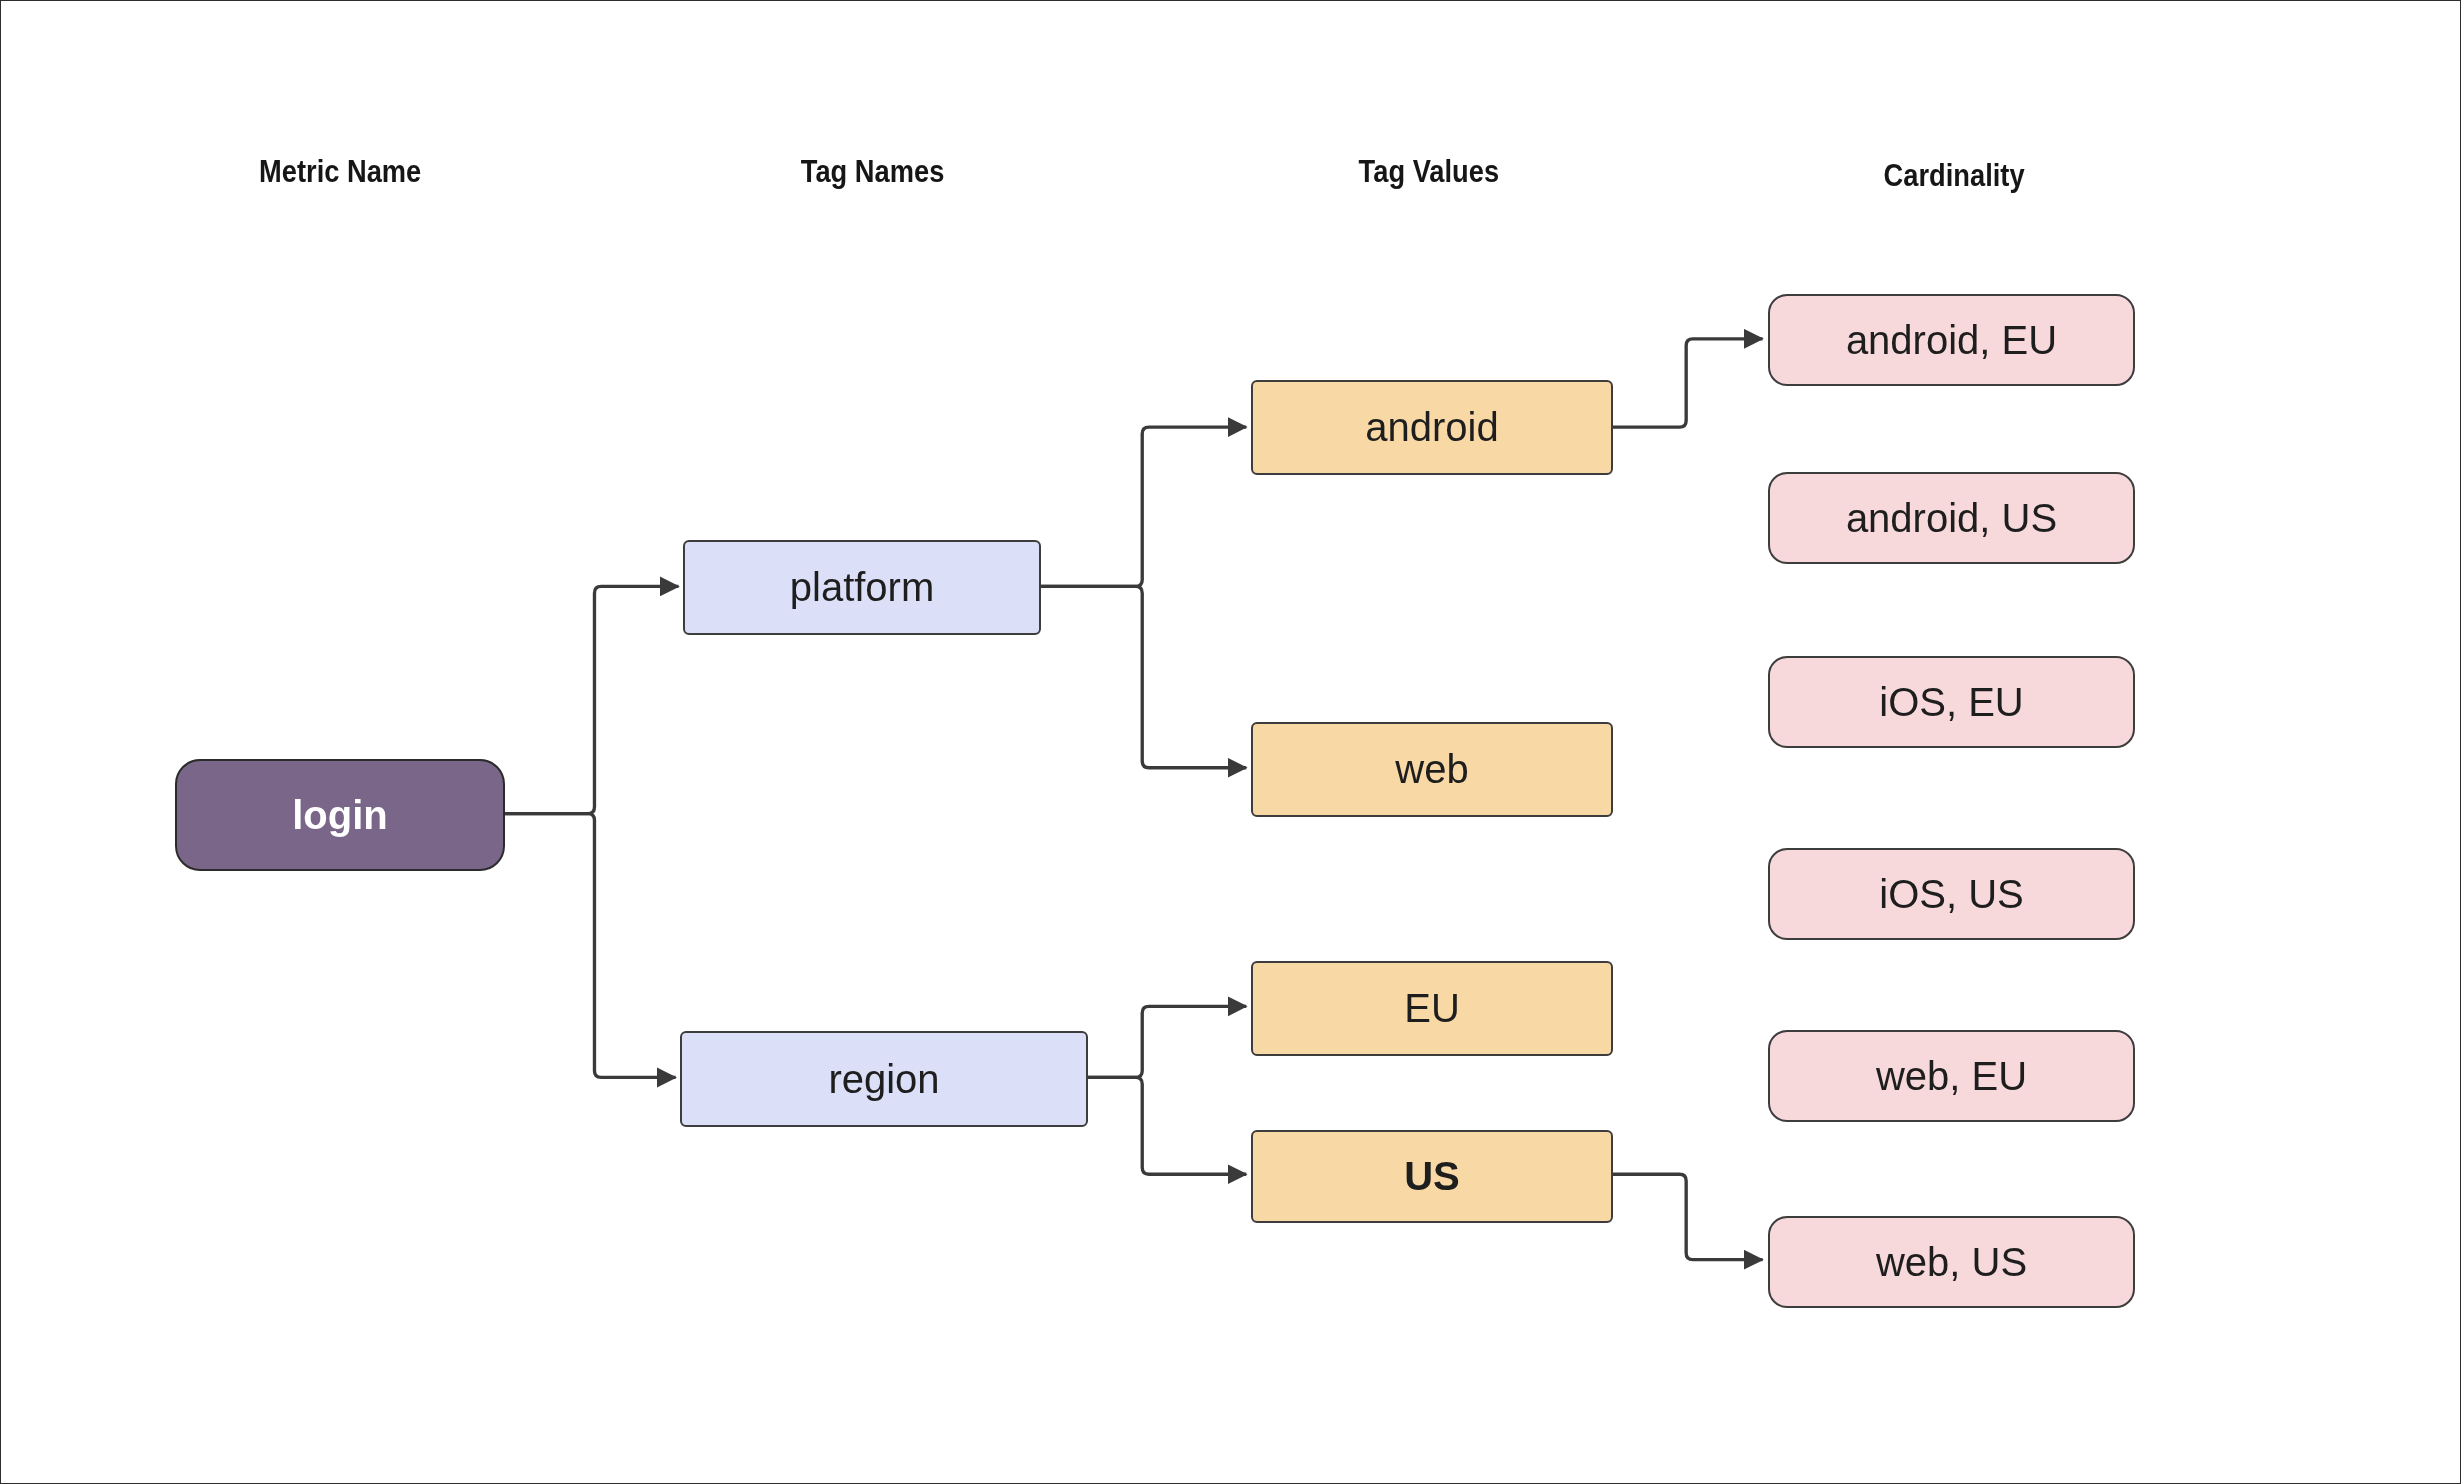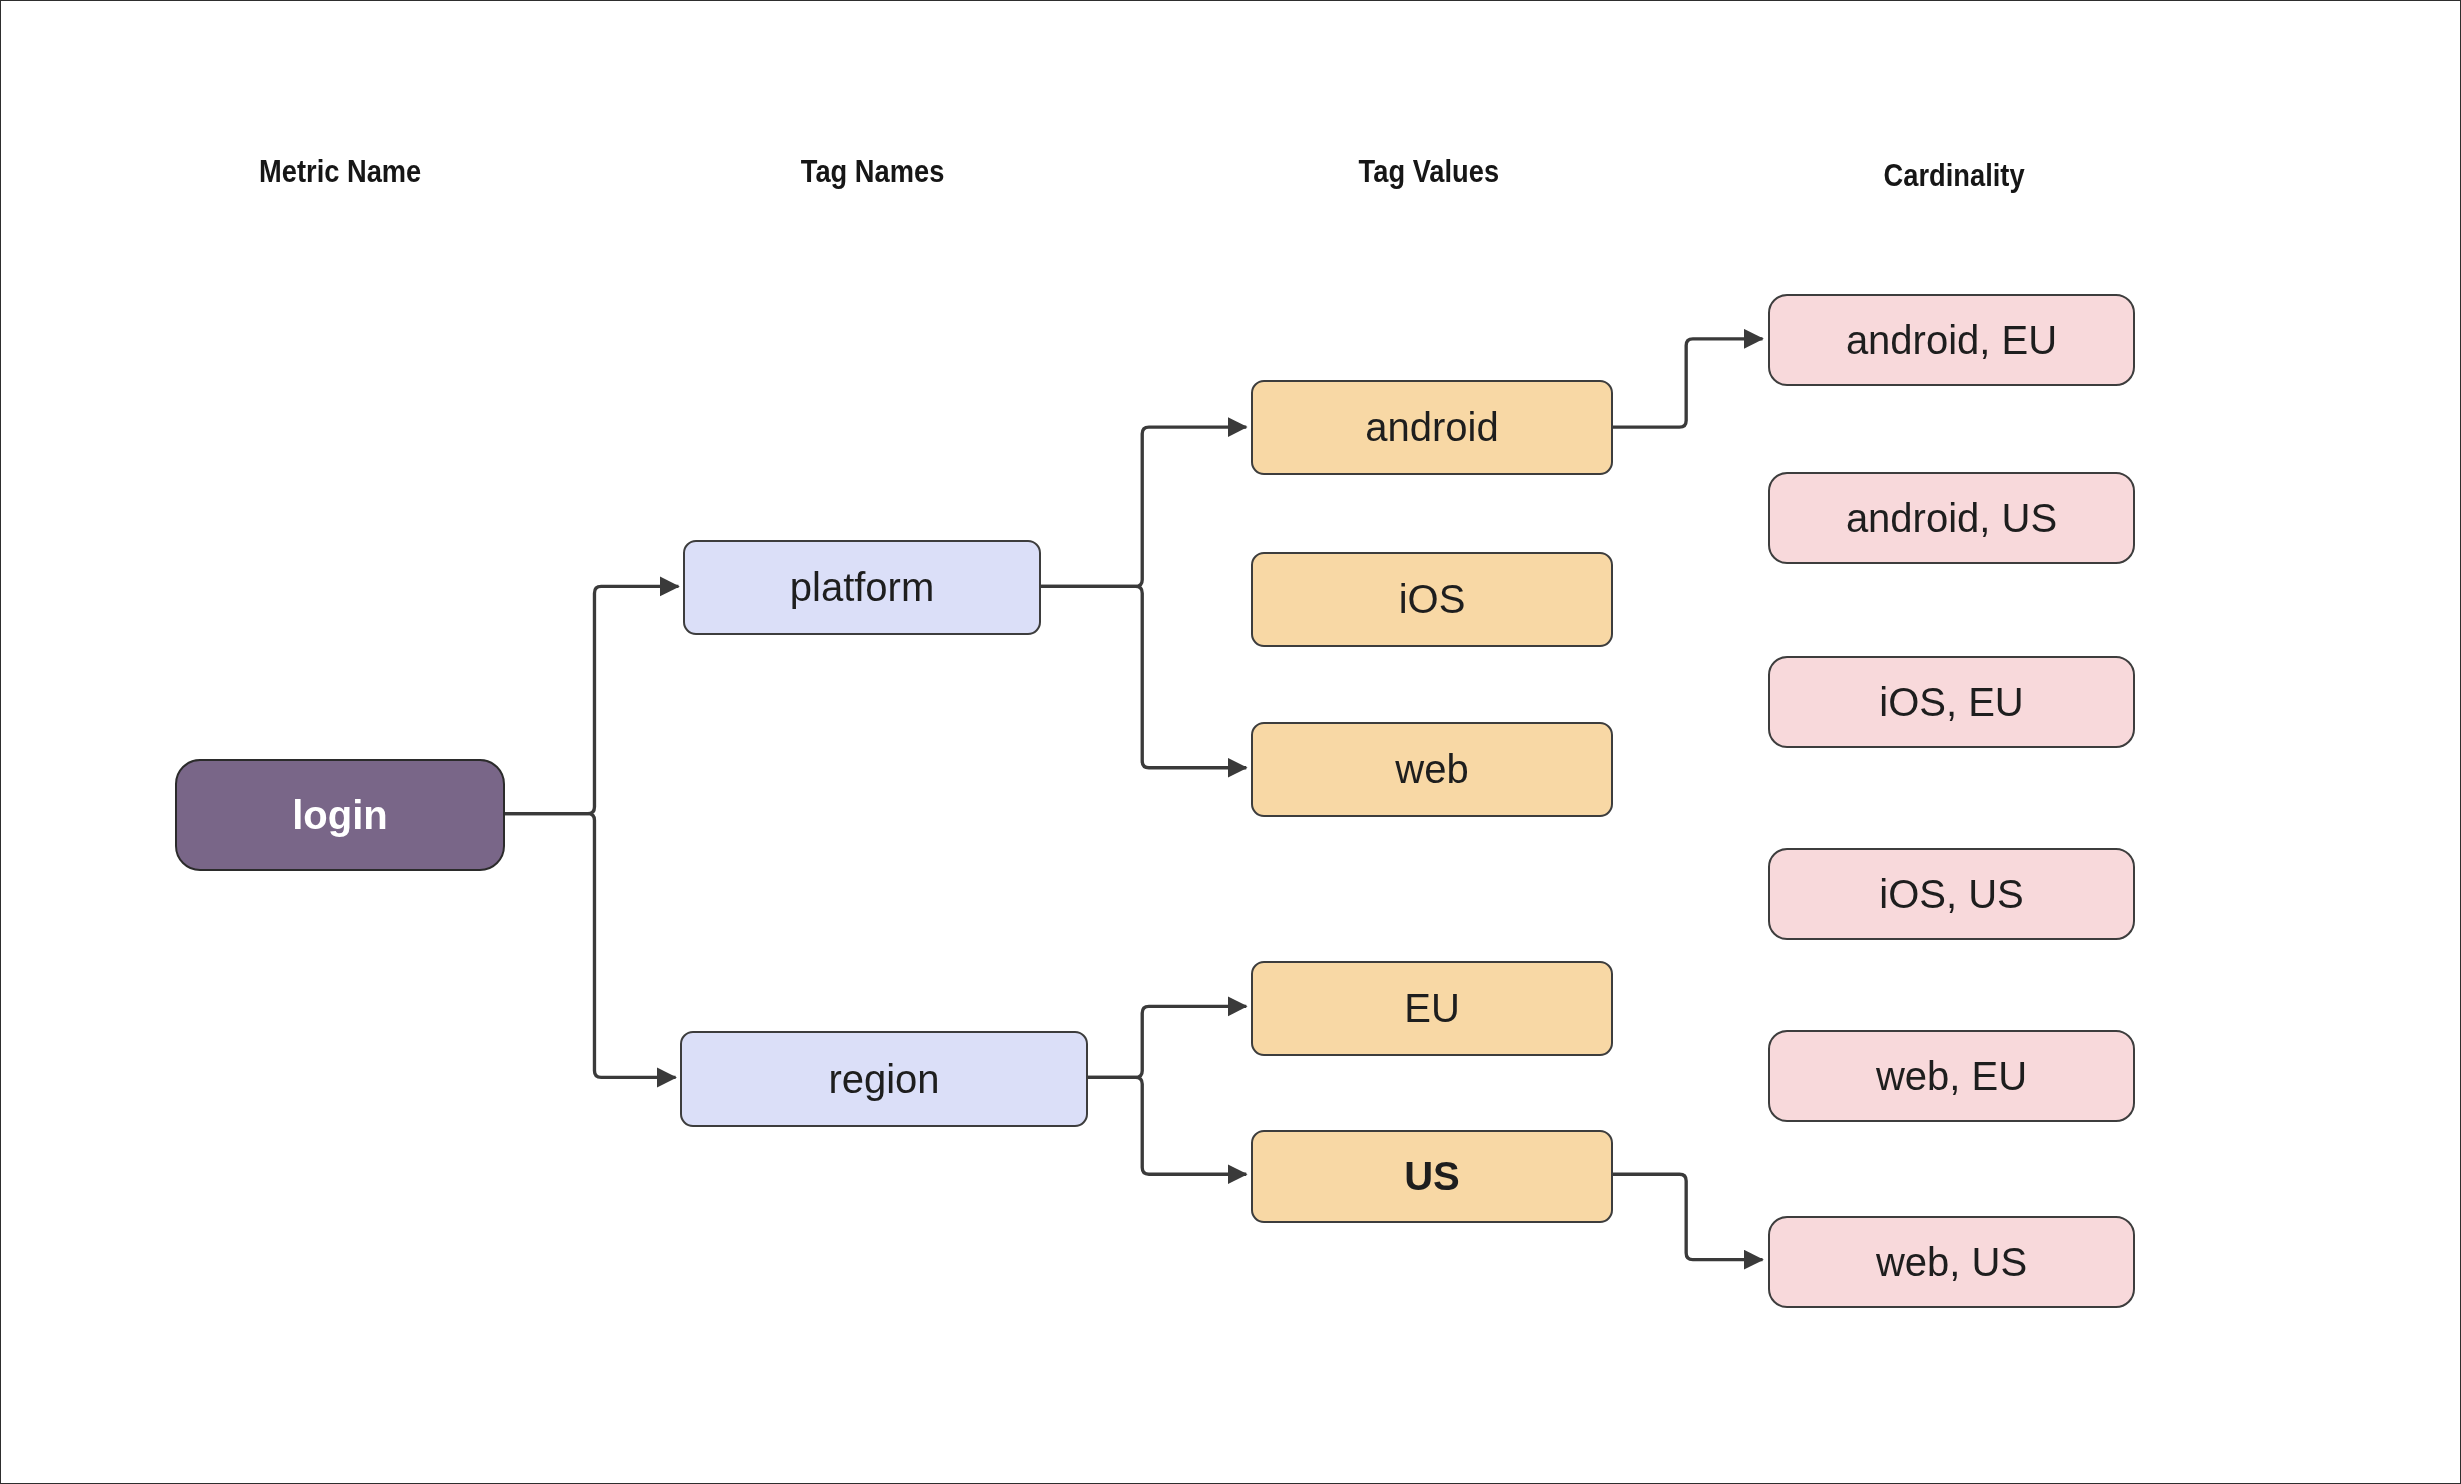--- a/index.html
+++ b/index.html
@@ -18,21 +18,21 @@
     text-align:center;
     font-size:31px;font-weight:bold;color:#161616;
     white-space:nowrap;
   }
   .col-header > span{display:inline-block;transform:scaleX(0.88);transform-origin:center;}
   .node{
     position:absolute;
     box-sizing:border-box;
     display:flex;align-items:center;justify-content:center;
     border:2.4px solid #3d3d3d;
-    border-radius:13px;
+    border-radius:6px;
     font-size:40px;color:#1e1e1e;
     white-space:nowrap;
   }
   .metric-node{
     background:var(--metric-fill,#796688);
     color:var(--metric-text,#ffffff);
     font-weight:bold;
     border-radius:25px;
     border-color:#2b2b2b;
   }
@@ -75,23 +75,20 @@
   <div class="node tagname-node" style="left:682px;top:539px;width:358px;height:95px;">
     <span>platform</span>
   </div>
   <div class="node tagname-node" style="left:679px;top:1030px;width:408px;height:96px;">
     <span>region</span>
   </div>
 
   <div class="node tagvalue-node" style="left:1250px;top:379px;width:362px;height:95px;">
     <span>android</span>
   </div>
-  <div class="node tagvalue-node" style="left:1250px;top:551px;width:362px;height:95px;">
-    <span>iOS</span>
-  </div>
   <div class="node tagvalue-node" style="left:1250px;top:721px;width:362px;height:95px;">
     <span>web</span>
   </div>
   <div class="node tagvalue-node" style="left:1250px;top:960px;width:362px;height:95px;">
     <span>EU</span>
   </div>
   <div class="node tagvalue-node" style="left:1250px;top:1129px;width:362px;height:93px;font-weight:bold;">
     <span>US</span>
   </div>
 

